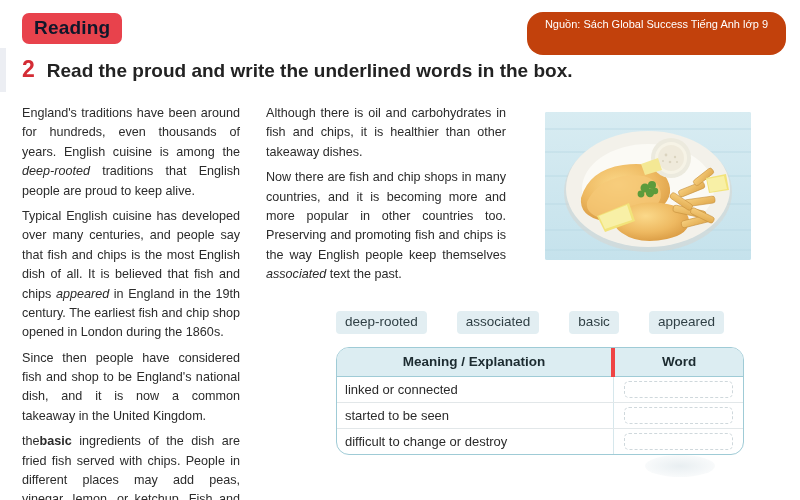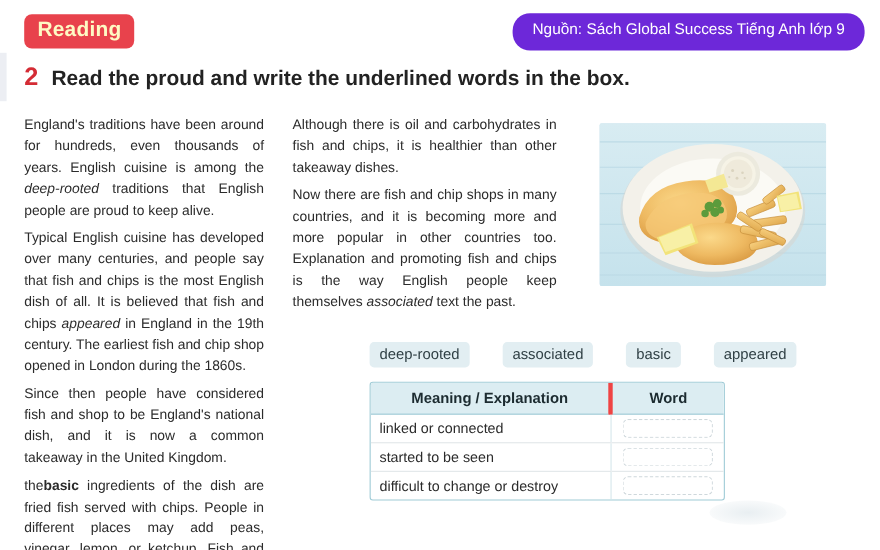--- a/index.html
+++ b/index.html
@@ -23,35 +23,35 @@
     left: 0; top: 48px;
     width: 6px; height: 44px;
     background: #eceef3;
   }
 
   
   .reading-badge {
     position: absolute;
     left: 22px; top: 13px;
     background: #e8424c;
-    color: #fef9c3;
+    color: #0f172a;
     font-weight: bold;
     font-size: 19px;
     letter-spacing: 0.2px;
     padding: 4px 12px 5px 12px;
     border-radius: 7px;
     line-height: 1.15;
   }
   .source-badge {
     position: absolute;
     right: 14px; top: 12px;
-    background: #6d28d9;
+    background: #c2410c;
     color: #ffffff;
-    font-size: 14px;
-    padding: 6px 18px 12px 18px;
+    font-size: 11px;
+    padding: 6px 18px 24px 18px;
     border-radius: 16px;
     white-space: nowrap;
     line-height: 1.15;
   }
 
   
   .q-row {
     position: absolute;
     left: 22px; top: 58px;
     display: flex;
@@ -116,23 +116,23 @@
     padding: 3px 9px 4px 9px;
     border-radius: 4px;
     white-space: nowrap;
     line-height: 1.2;
   }
 
   
   .tbl-wrap {
     position: absolute;
     left: 336px; top: 347px;
-    width: 323px;
+    width: 408px;
     border: 1px solid #9fcbd6;
-    border-radius: 3px;
+    border-radius: 13px;
     overflow: hidden;
     background: #ffffff;
   }
   table.match {
     width: 100%;
     border-collapse: collapse;
     table-layout: fixed;
   }
   table.match th {
     background: #dcedf2;
@@ -191,21 +191,21 @@
 
   <div class="col col-left">
       <p><span>England's traditions have been around for hundreds, even thousands of years. English cuisine is among the </span><em class="it">deep-rooted</em><span> traditions that English people are proud to keep alive.</span></p>
       <p><span>Typical English cuisine has developed over many centuries, and people say that fish and chips is the most English dish of all. It is believed that fish and chips </span><em class="it">appeared</em><span> in England in the 19th century. The earliest fish and chip shop opened in London during the 1860s.</span></p>
       <p><span>Since then people have considered fish and shop to be England's national dish, and it is now a common takeaway in the United Kingdom.</span></p>
       <p><span>the</span><b class="bd">basic</b><span> ingredients of the dish are fried fish served with chips. People in different places may add peas, vinegar, lemon, or ketchup. Fish and chips is served hot as the main dish in England.</span></p>
     </div>
 
   <div class="col col-mid">
       <p><span>Although there is oil and carbohydrates in fish and chips, it is healthier than other takeaway dishes.</span></p>
-      <p><span>Now there are fish and chip shops in many countries, and it is becoming more and more popular in other countries too. Explanation and promoting fish and chips is the way English people keep themselves </span><em class="it">associated</em><span> text the past.</span></p>
+      <p><span>Now there are fish and chip shops in many countries, and it is becoming more and more popular in other countries too. Preserving and promoting fish and chips is the way English people keep themselves </span><em class="it">associated</em><span> text the past.</span></p>
     </div>
 
   <div class="photo">
     <svg viewBox="0 0 206 148" preserveAspectRatio="none" aria-hidden="true">
       <defs>
         <linearGradient id="wood" x1="0" y1="0" x2="0" y2="1">
           <stop offset="0%" stop-color="#d8ecf2"></stop>
           <stop offset="100%" stop-color="#c5e2ec"></stop>
         </linearGradient>
         <radialGradient id="batter" cx="42%" cy="35%" r="70%">

